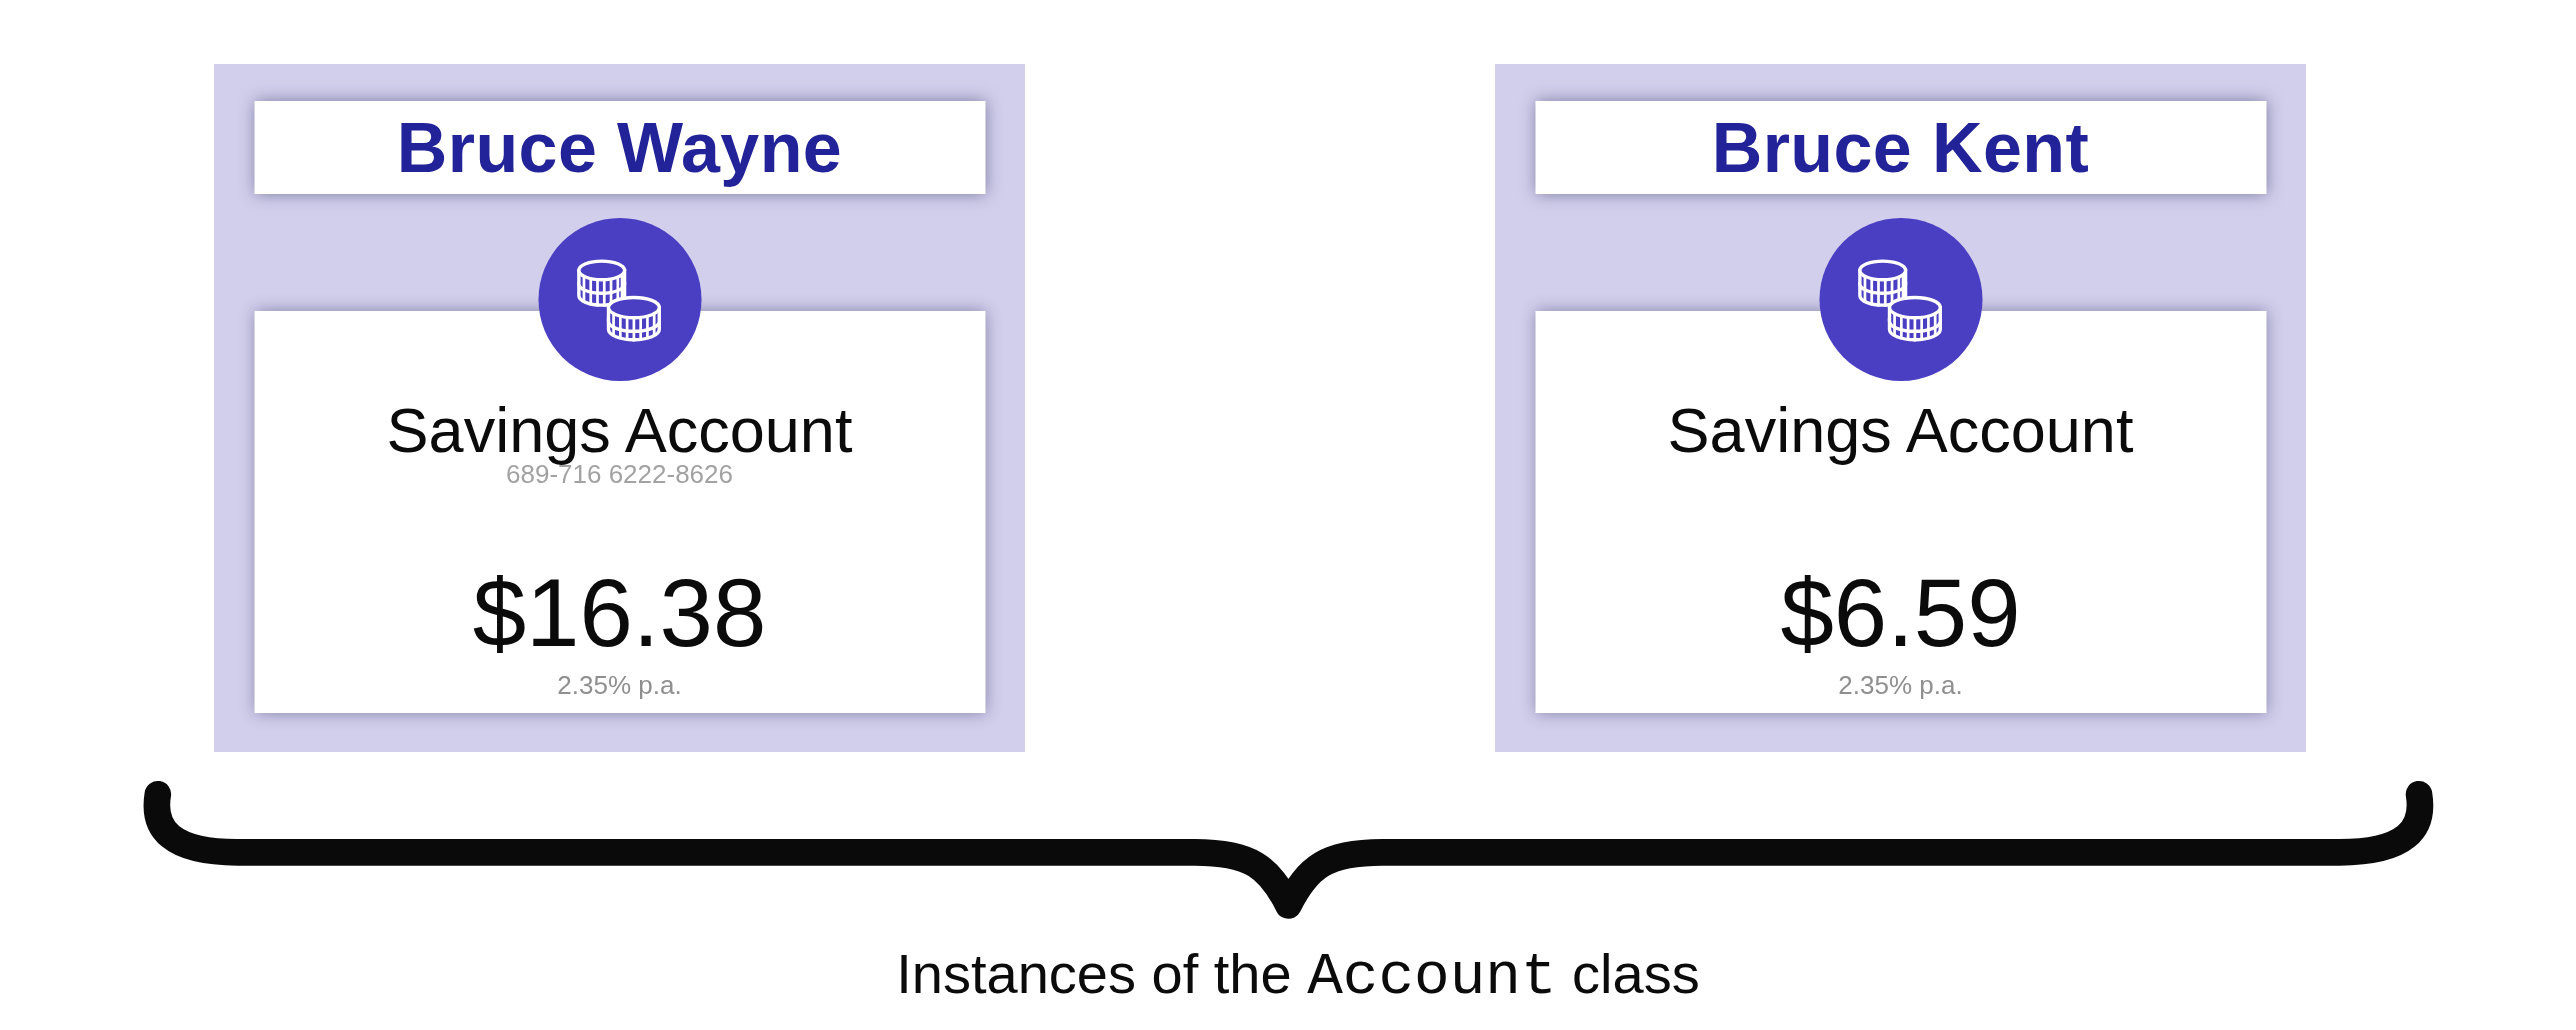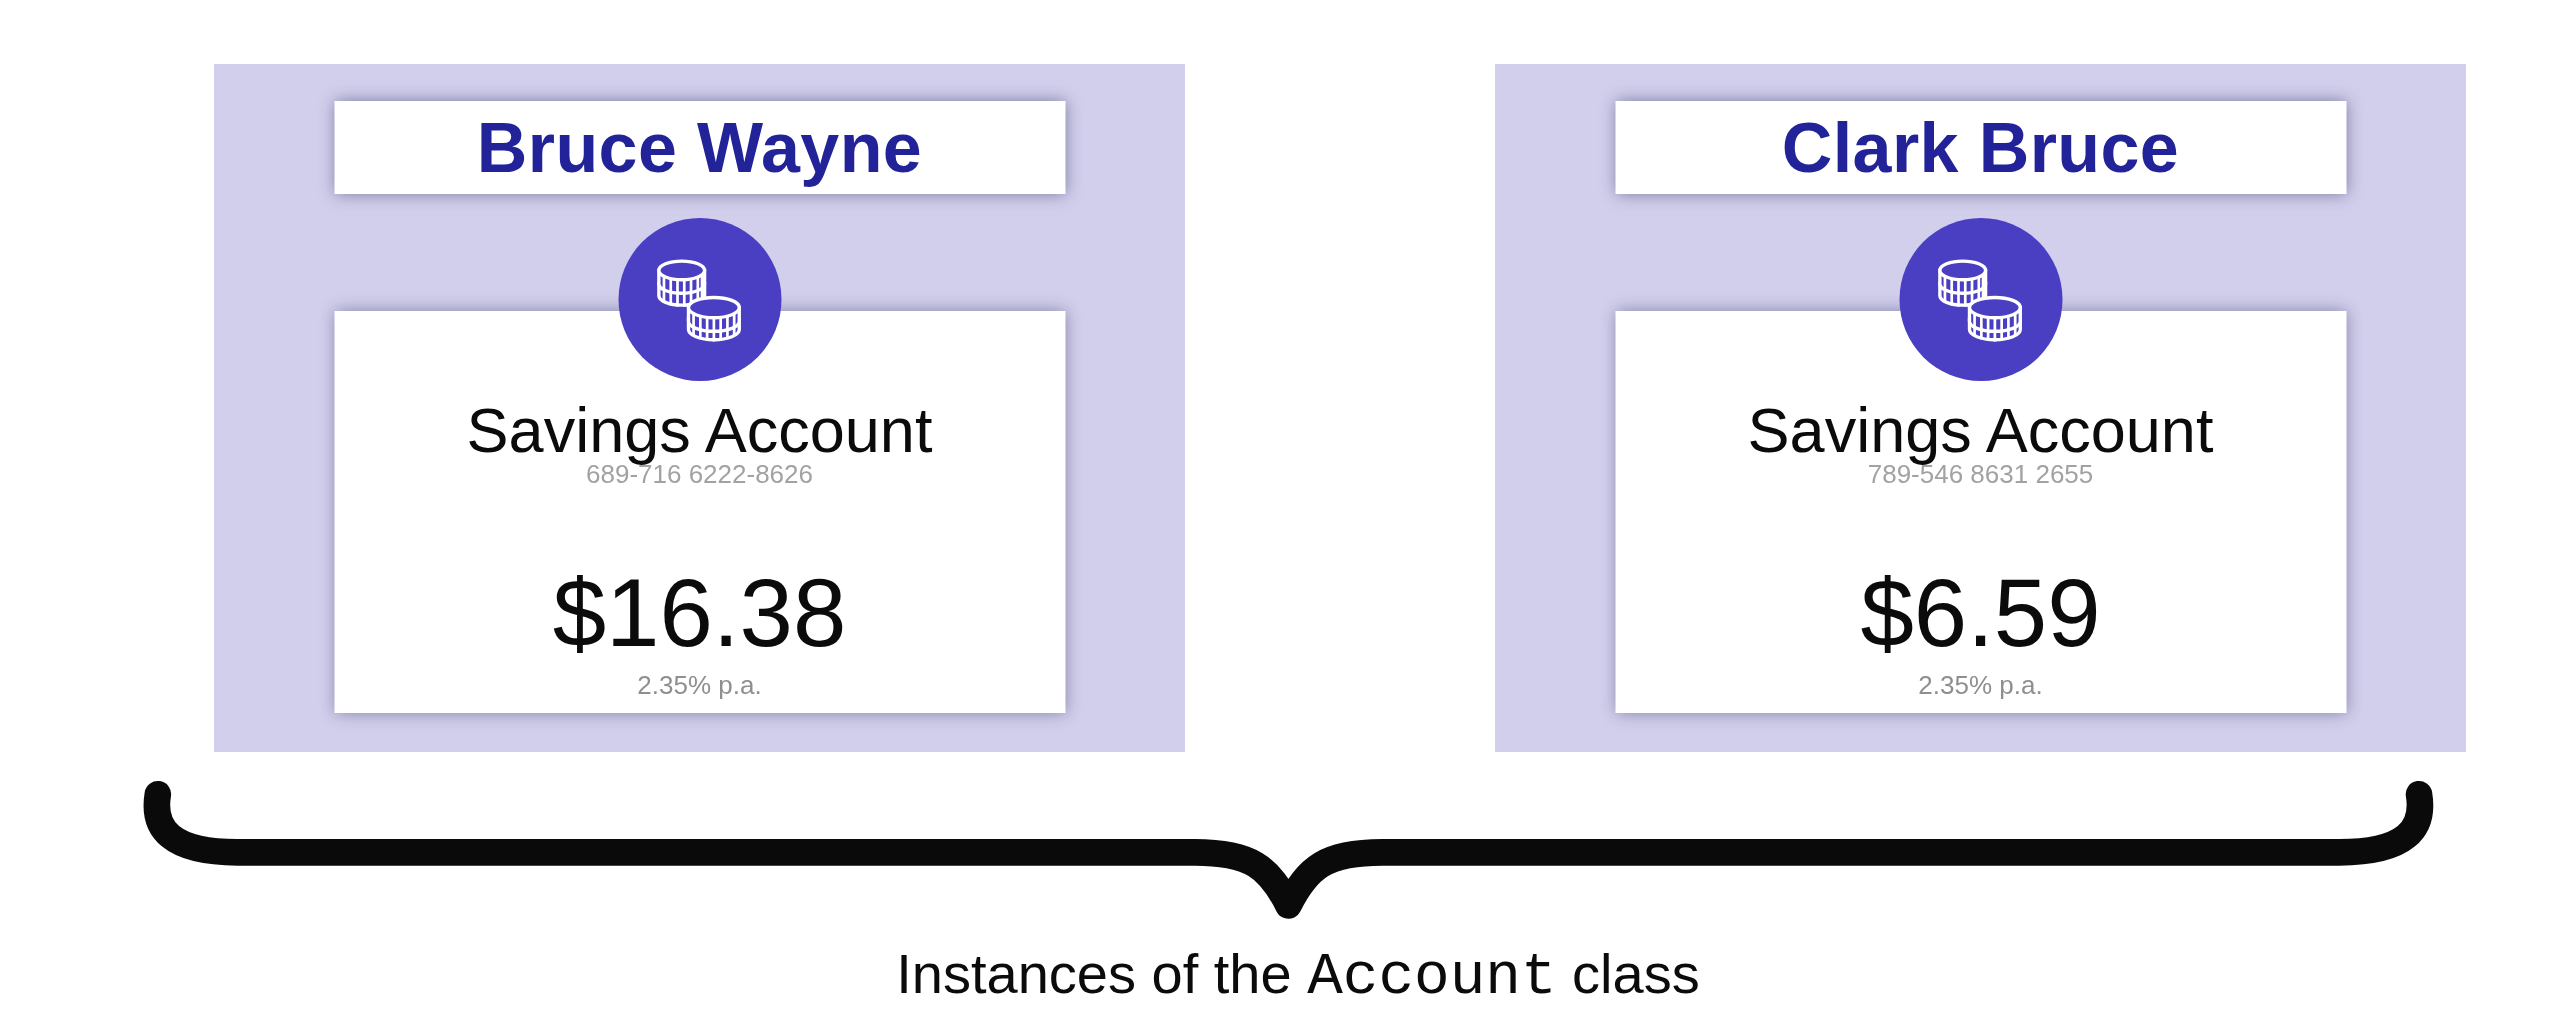--- a/index.html
+++ b/index.html
@@ -17,21 +17,21 @@
   }
   html,body{margin:0;padding:0;}
   body{
     width:2576px;height:1031px;
     background:var(--page-bg);
     position:relative;overflow:hidden;
     font-family:"Liberation Sans",sans-serif;
   }
   .stage{position:absolute;inset:0;}
   .card{
-    position:absolute;top:64px;width:971px;height:688px;
+    position:absolute;top:64px;width:811px;height:688px;
     background:var(--card-bg);
   }
   .card.pos-left{left:214px;}
   .card.pos-right{left:1495px;}
   .owner-box{
     position:absolute;left:50%;transform:translateX(-50%);
     top:37px;width:731px;height:93px;background:var(--panel-bg);
     box-shadow:0 0 15px rgba(40,40,80,.5);
     display:flex;align-items:center;justify-content:center;
     z-index:1;
@@ -114,30 +114,29 @@
     <div class="details-box">
       <div class="acct-type">Savings Account</div>
       <div class="acct-num">689-716 6222-8626</div>
       <div class="balance">$16.38</div>
       <div class="rate">2.35% p.a.</div>
     </div>
   </section>
 
   <section class="card pos-right">
     <div class="owner-box">
-      <span class="owner-name">Clark Bruce</span>
+      <span class="owner-name">Bruce Kent</span>
     </div>
     <div class="icon-circle">
       <svg viewBox="0 0 130 130">
           <use href="#coins"></use>
         </svg>
     </div>
     <div class="details-box">
       <div class="acct-type">Savings Account</div>
-      <div class="acct-num">789-546 8631 2655</div>
       <div class="balance">$6.59</div>
       <div class="rate">2.35% p.a.</div>
     </div>
   </section>
 
   <svg class="brace-svg" viewBox="0 0 3101 1241" xmlns="http://www.w3.org/2000/svg">
     <path class="brace-path" d="M 190 956
       C 183 998 206 1026 286 1026
       L 1438 1026
       C 1506 1026 1528 1044 1551 1090

